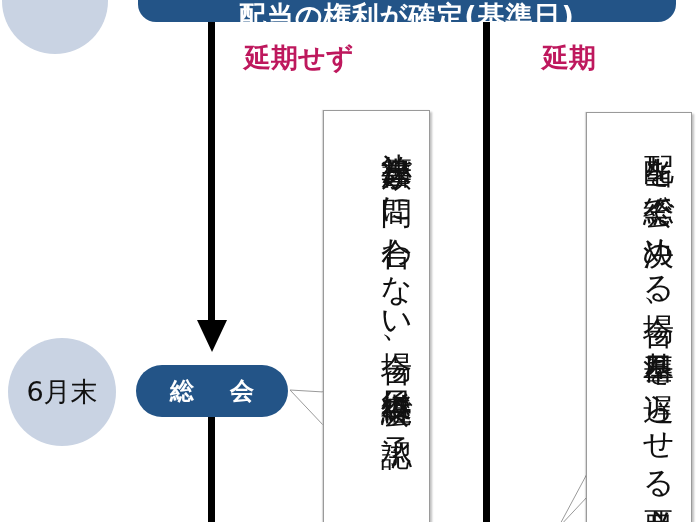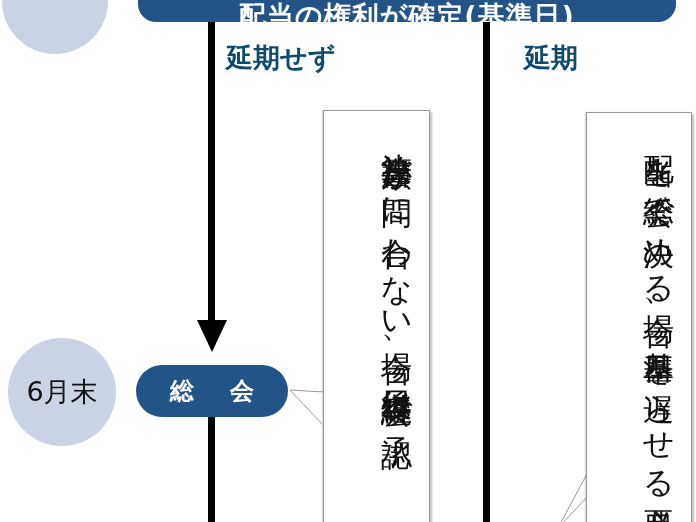--- a/index.html
+++ b/index.html
@@ -81,21 +81,22 @@
       border-left: 15px solid transparent;
       border-right: 15px solid transparent;
       border-top: 32px solid #000;
     }
 
     
     .branch-label {
       position: absolute;
       font-weight: bold;
       font-size: 27px;
-      color: #0c4a6e;
+      color: #be185d;
+      margin-left: 18px;
     }
     .label-left { left: 226px; top: 40px; }
     .label-right { left: 524px; top: 40px; }
 
     
     .pill {
       position: absolute;
       left: 136px; top: 365px;
       width: 152px; height: 52px;
       background: #235487;

